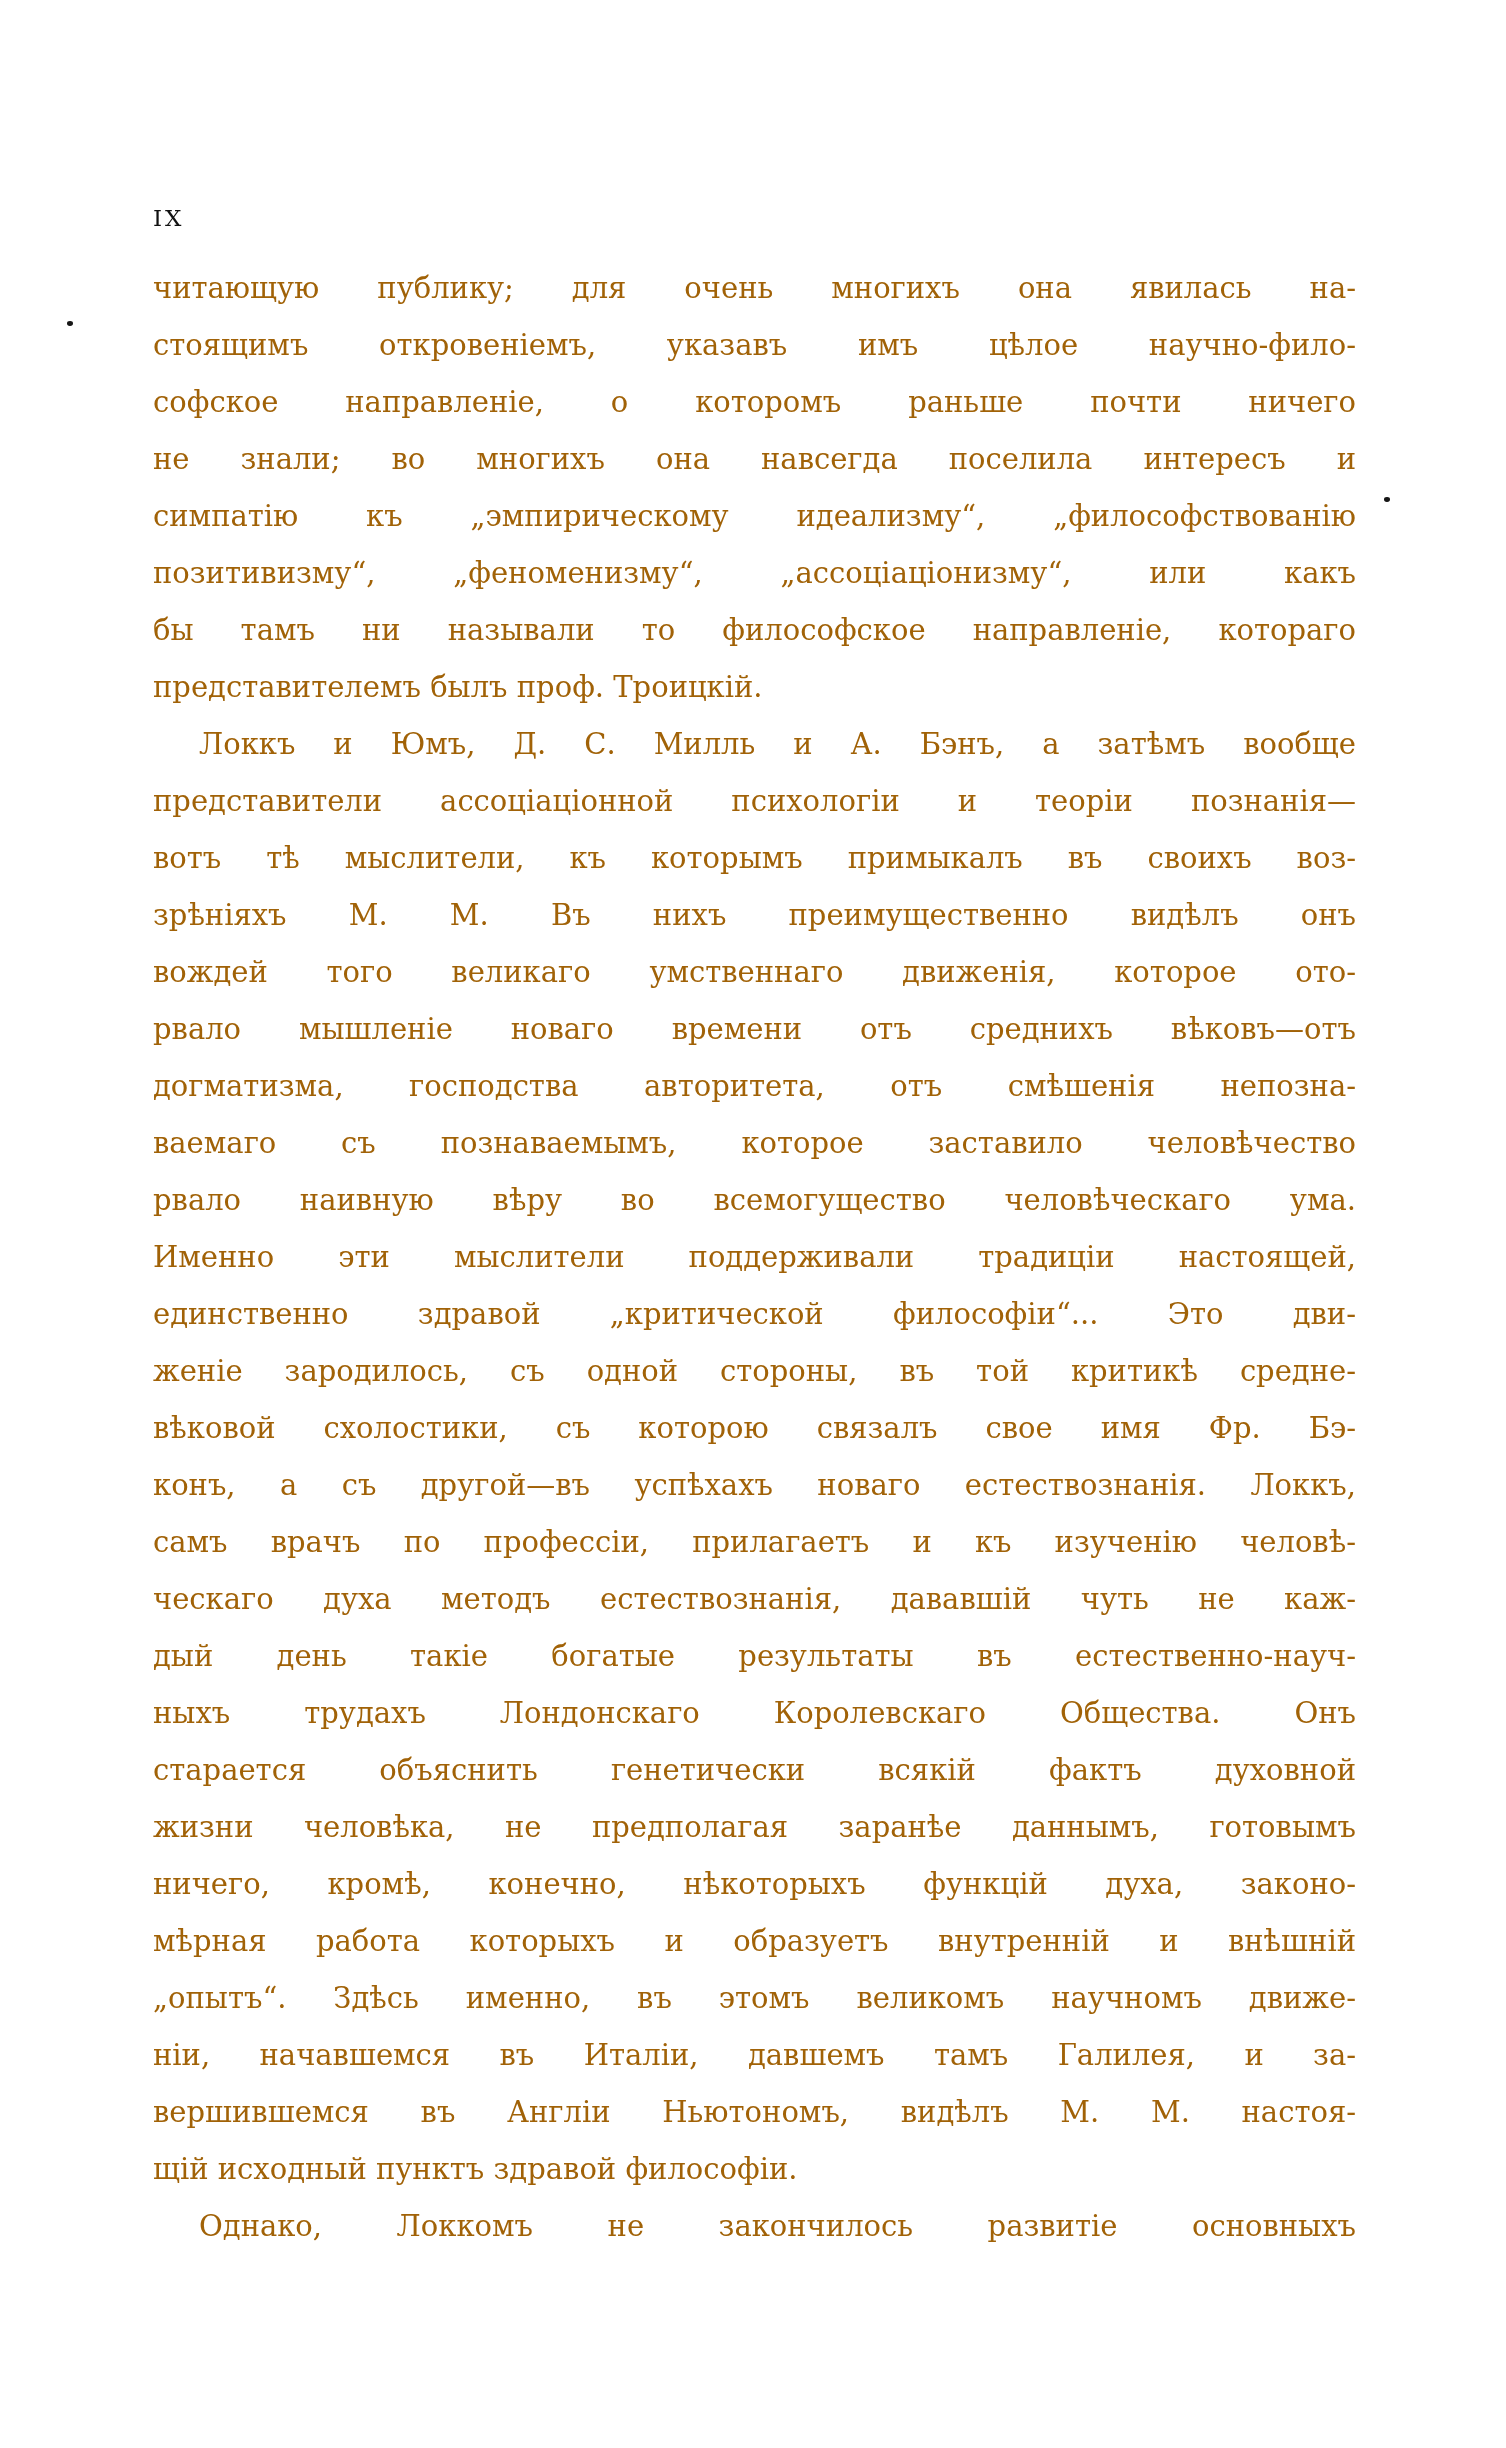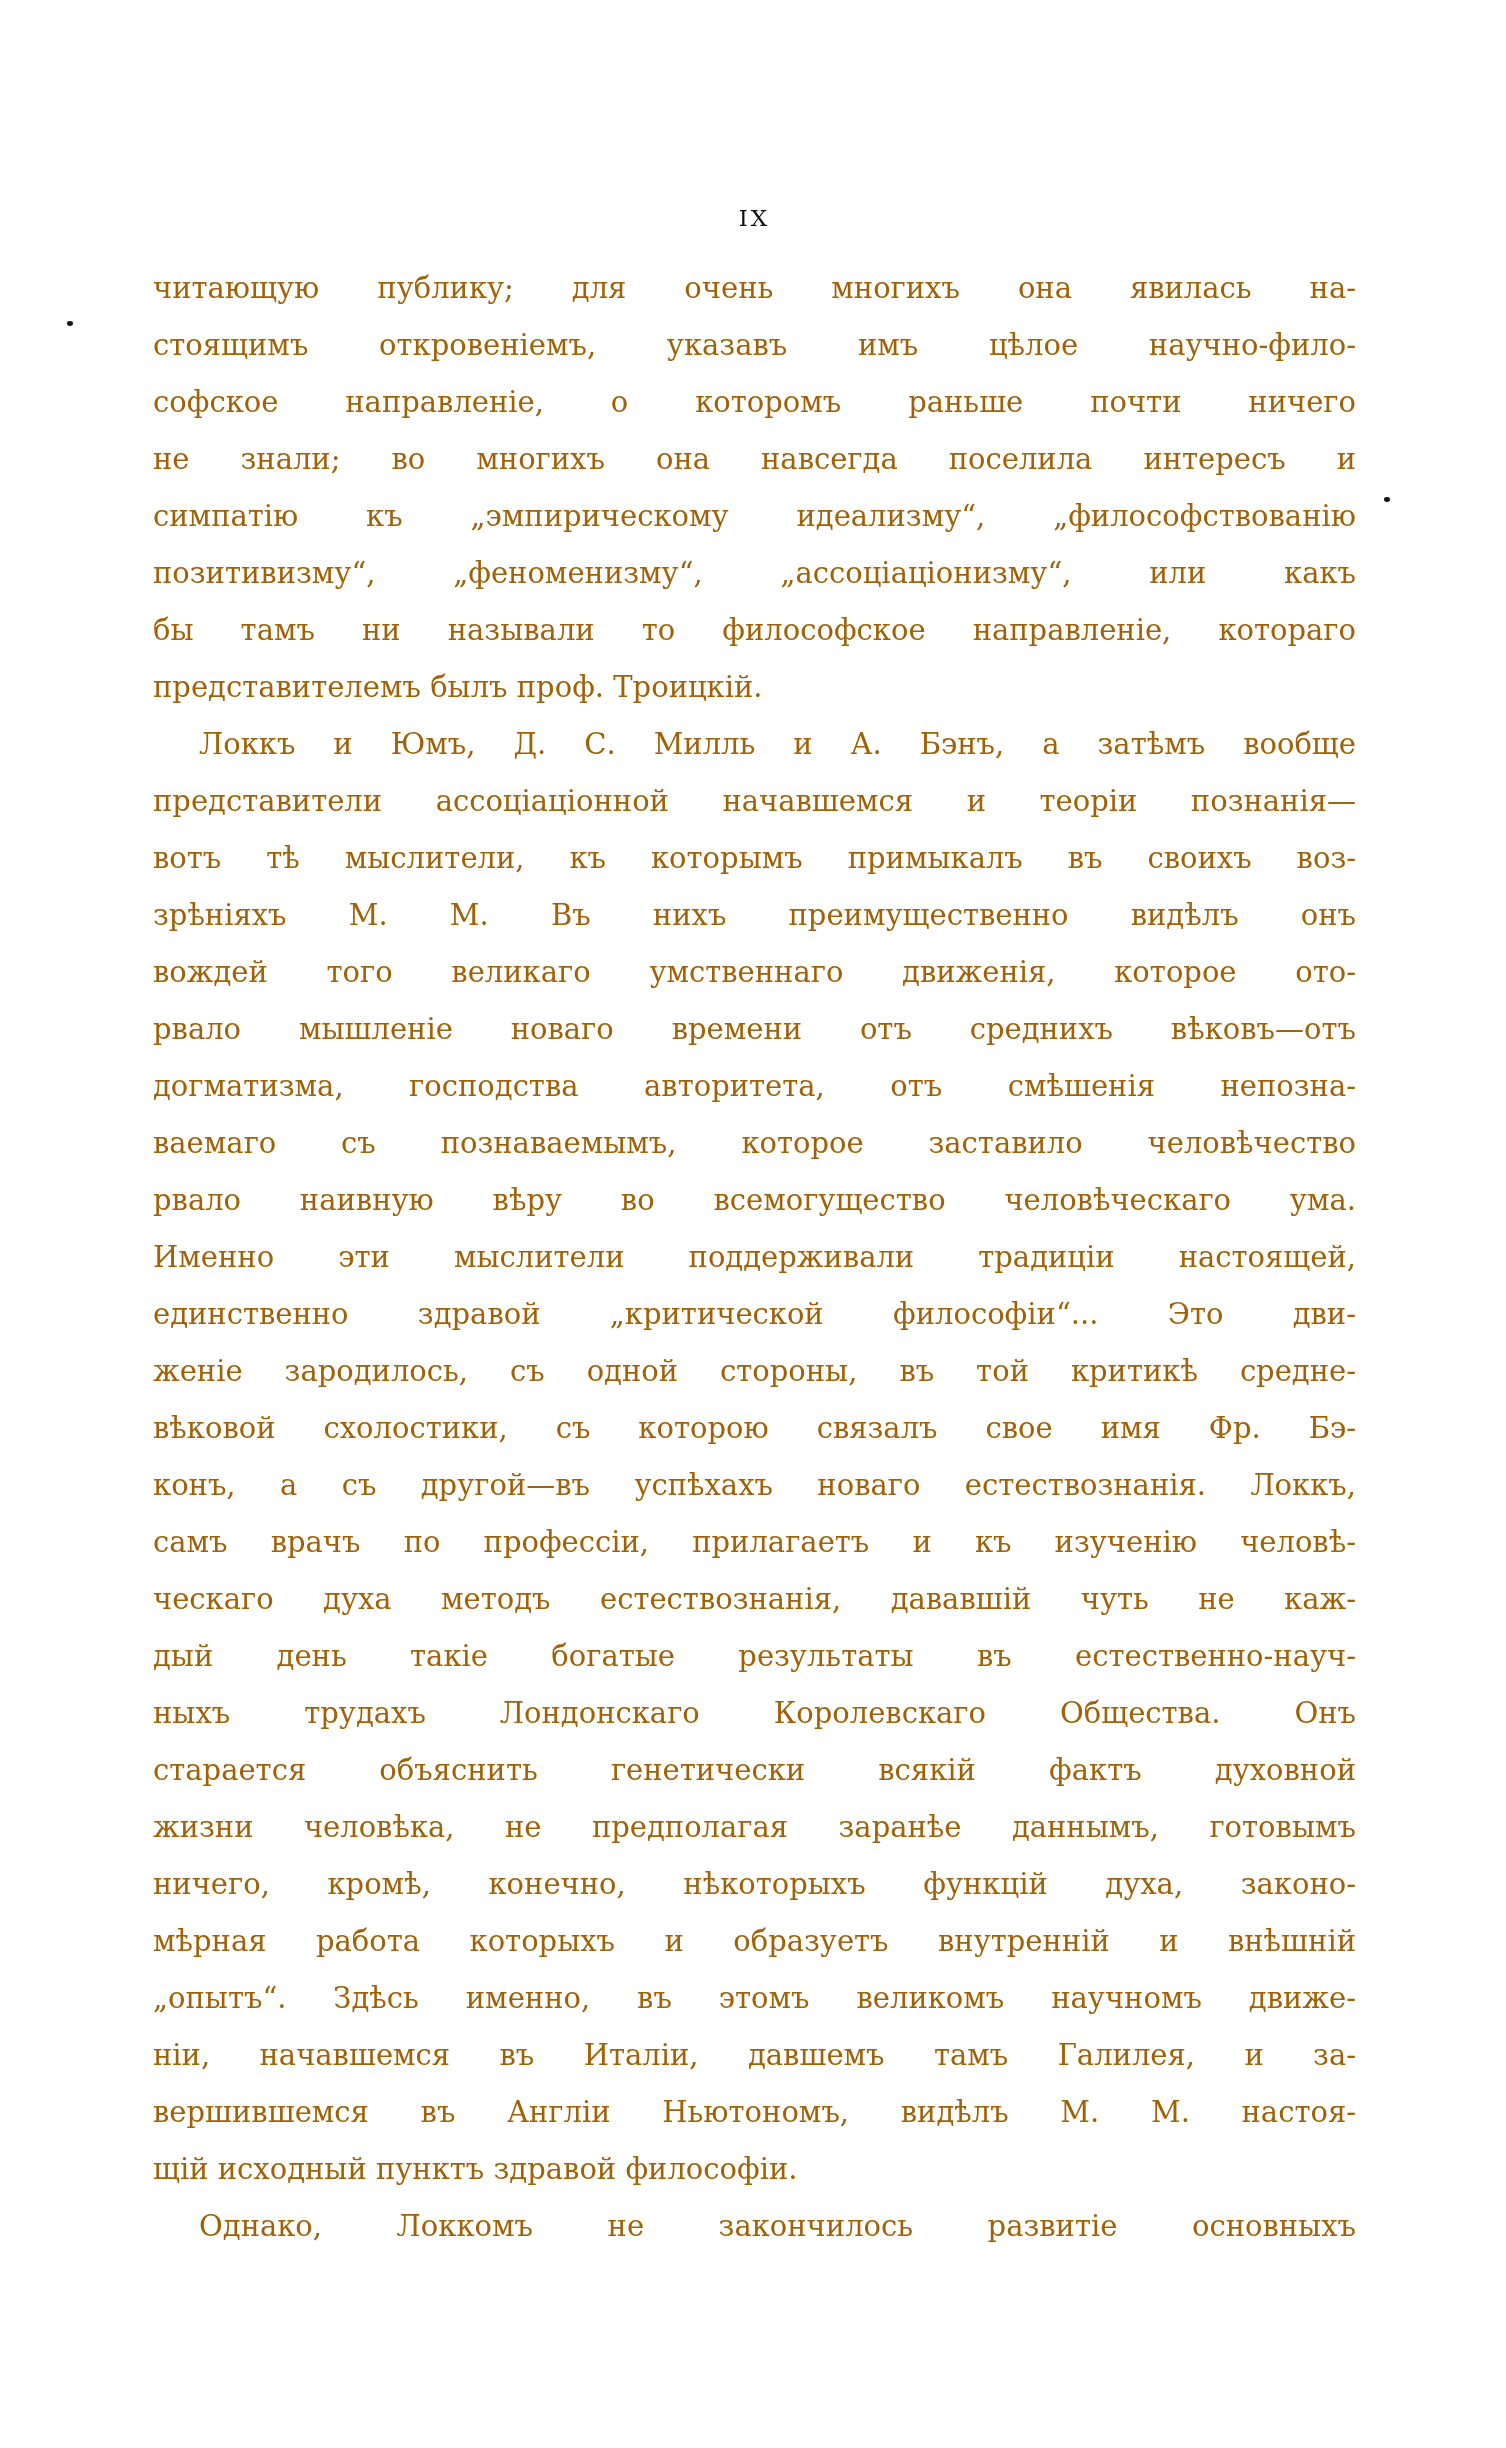--- a/index.html
+++ b/index.html
@@ -18,21 +18,21 @@
   .page {
     position: absolute;
     inset: 0;
     background: #ffffff;
   }
   .page-number {
     position: absolute;
     top: 196px;
     left: 153px;
     width: 1203px;
-    text-align: center;
+    text-align: left;
     font-size: 32.5px;
     letter-spacing: 2.9px;
     font-variant: small-caps;
     color: #111111;
   }
   .text-block {
     position: absolute;
     top: 260px;
     left: 153px;
     width: 1203px;
@@ -74,21 +74,21 @@
   <div class="text-block">
       <div class="line">читающую публику; для очень многихъ она явилась на-</div>
       <div class="line">стоящимъ откровеніемъ, указавъ имъ цѣлое научно-фило-</div>
       <div class="line">софское направленіе, о которомъ раньше почти ничего</div>
       <div class="line">не знали; во многихъ она навсегда поселила интересъ и</div>
       <div class="line">симпатію къ „эмпирическому идеализму“, „философствованію</div>
       <div class="line">позитивизму“, „феноменизму“, „ассоціаціонизму“, или какъ</div>
       <div class="line">бы тамъ ни называли то философское направленіе, котораго</div>
       <div class="line flush">представителемъ былъ проф. Троицкій.</div>
       <div class="line indent">Локкъ и Юмъ, Д. С. Милль и А. Бэнъ, а затѣмъ вообще</div>
-      <div class="line">представители ассоціаціонной начавшемся и теоріи познанія—</div>
+      <div class="line">представители ассоціаціонной психологіи и теоріи познанія—</div>
       <div class="line">вотъ тѣ мыслители, къ которымъ примыкалъ въ своихъ воз-</div>
       <div class="line">зрѣніяхъ М. М. Въ нихъ преимущественно видѣлъ онъ</div>
       <div class="line">вождей того великаго умственнаго движенія, которое ото-</div>
       <div class="line">рвало мышленіе новаго времени отъ среднихъ вѣковъ—отъ</div>
       <div class="line">догматизма, господства авторитета, отъ смѣшенія непозна-</div>
       <div class="line">ваемаго съ познаваемымъ, которое заставило человѣчество</div>
       <div class="line">рвало наивную вѣру во всемогущество человѣческаго ума.</div>
       <div class="line">Именно эти мыслители поддерживали традиціи настоящей,</div>
       <div class="line">единственно здравой „критической философіи“... Это дви-</div>
       <div class="line">женіе зародилось, съ одной стороны, въ той критикѣ средне-</div>

